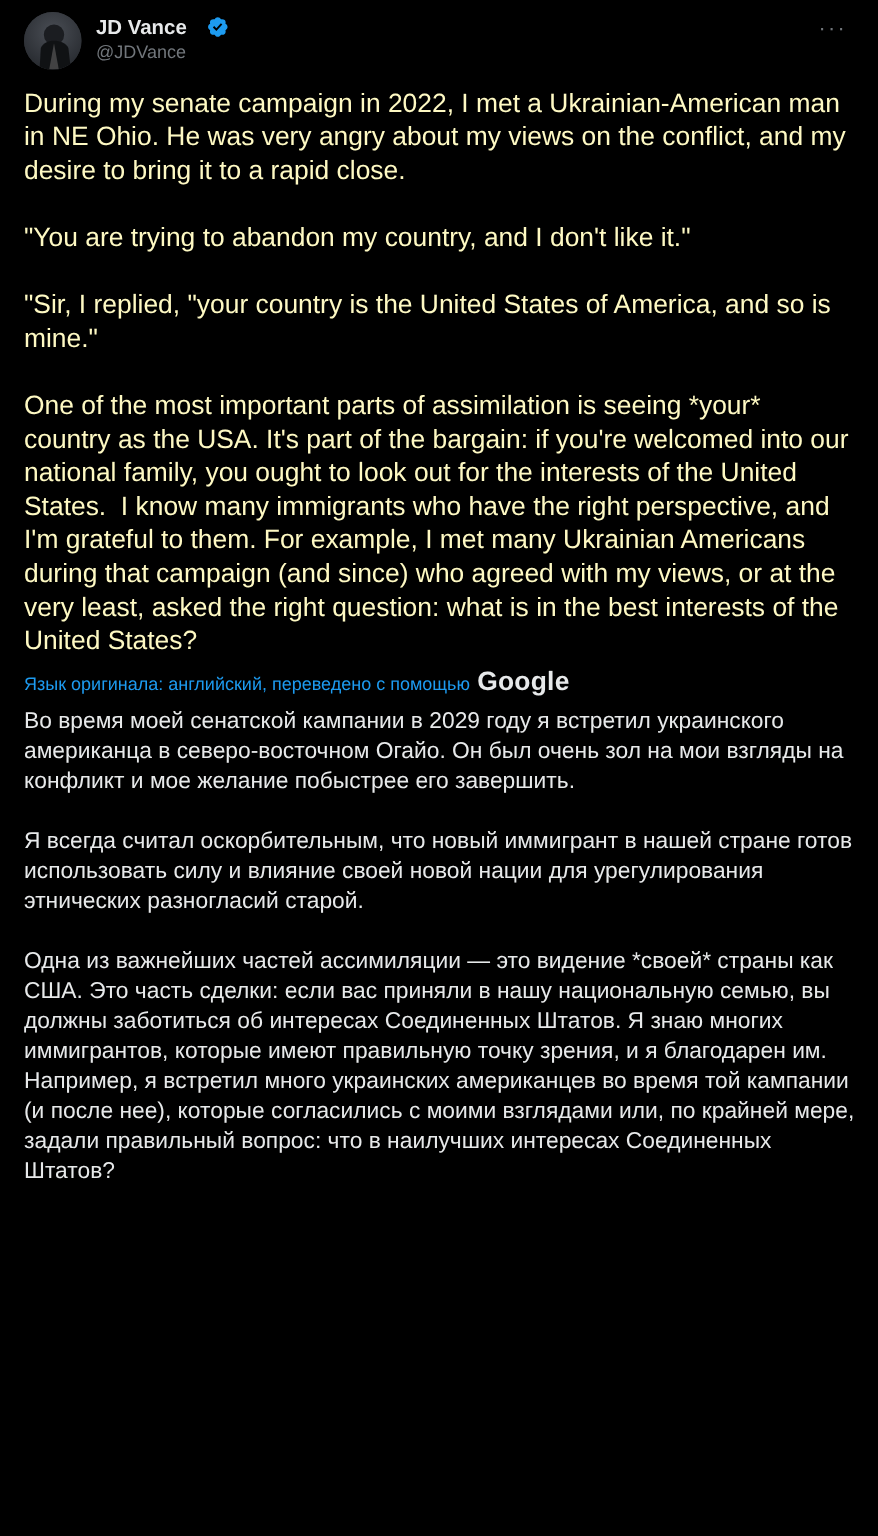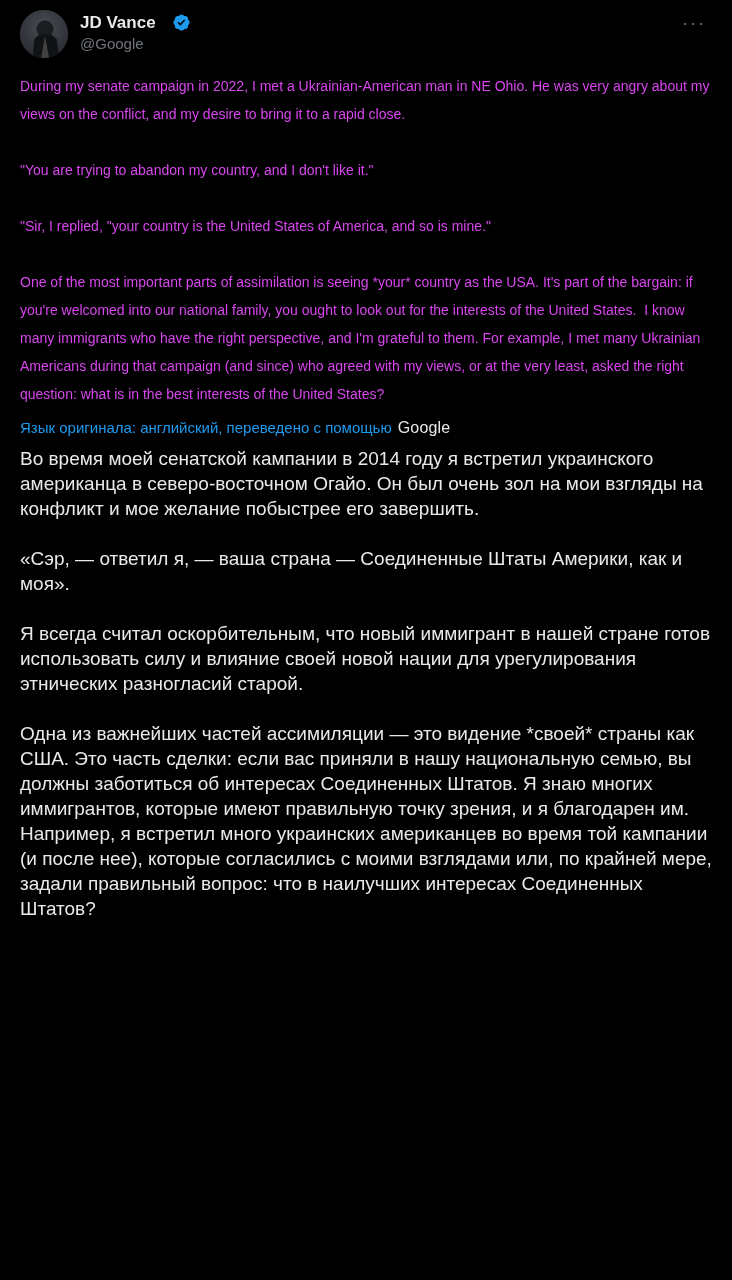--- a/index.html
+++ b/index.html
@@ -70,41 +70,41 @@
     color: #71767b;
     font-size: 18px;
     letter-spacing: 2px;
     line-height: 18px;
     cursor: pointer;
     padding: 4px;
     user-select: none;
   }
   
   .text-en p {
-    color: #d946ef;
-    font-size: 14px;
+    color: #fef9c3;
+    font-size: 22px;
     line-height: 28px;
     margin: 0 0 28px 0;
     white-space: pre-wrap;
   }
   .text-en p:last-child { margin-bottom: 10px; }
   .translation-notice {
     font-size: 15px;
     line-height: 20px;
     color: #1d9bf0;
     margin: 0 0 8px 0;
     cursor: pointer;
     display: flex;
     align-items: baseline;
     gap: 6px;
   }
   .google-brand {
     color: #e7e9ea;
-    font-size: 16px;
-    font-weight: 400;
+    font-size: 22px;
+    font-weight: 700;
     letter-spacing: 0.2px;
   }
   .text-ru p {
     color: #e7e9ea;
     font-size: 19px;
     line-height: 25px;
     margin: 0 0 25px 0;
     white-space: pre-wrap;
   }
   .text-ru p:last-child { margin-bottom: 0; }
@@ -131,37 +131,36 @@
     </div>
     <div class="names">
       <div class="name-row">
         <span class="display-name">JD Vance</span>
         <span class="verified">
           <svg viewBox="0 0 24 24">
             <path fill="#1d9bf0" d="M22.25 12c0-1.43-.88-2.67-2.19-3.34.46-1.39.2-2.9-.81-3.91s-2.52-1.27-3.91-.81c-.66-1.31-1.91-2.19-3.34-2.19s-2.67.88-3.33 2.19c-1.4-.46-2.91-.2-3.92.81s-1.26 2.52-.8 3.91c-1.31.67-2.2 1.91-2.2 3.34s.89 2.67 2.2 3.34c-.46 1.39-.21 2.9.8 3.91s2.52 1.26 3.91.81c.67 1.31 1.91 2.19 3.34 2.19s2.68-.88 3.34-2.19c1.39.45 2.9.2 3.91-.81s1.27-2.52.81-3.91c1.31-.67 2.19-1.91 2.19-3.34zm-11.71 4.2L6.8 12.46l1.41-1.42 2.26 2.26 4.8-5.23 1.47 1.36-6.2 6.77z"></path>
           </svg>
         </span>
       </div>
-      <div class="handle">@Google</div>
+      <div class="handle">@JDVance</div>
     </div>
     <div class="more">···</div>
   </div>
 
   <div class="text-en">
       <p>During my senate campaign in 2022, I met a Ukrainian-American man in NE Ohio. He was very angry about my views on the conflict, and my desire to bring it to a rapid close.</p>
       <p>"You are trying to abandon my country, and I don't like it."</p>
       <p>"Sir, I replied, "your country is the United States of America, and so is mine."</p>
       <p>One of the most important parts of assimilation is seeing *your* country as the USA. It's part of the bargain: if you're welcomed into our national family, you ought to look out for the interests of the United States.  I know many immigrants who have the right perspective, and I'm grateful to them. For example, I met many Ukrainian Americans during that campaign (and since) who agreed with my views, or at the very least, asked the right question: what is in the best interests of the United States?</p>
     </div>
 
   <div class="translation-notice">
     <span>Язык оригинала: английский, переведено с помощью</span>
     <span class="google-brand">Google</span>
   </div>
 
   <div class="text-ru">
-      <p>Во время моей сенатской кампании в 2014 году я встретил украинского американца в северо-восточном Огайо. Он был очень зол на мои взгляды на конфликт и мое желание побыстрее его завершить.</p>
-      <p>«Сэр, — ответил я, — ваша страна — Соединенные Штаты Америки, как и моя».</p>
+      <p>Во время моей сенатской кампании в 2029 году я встретил украинского американца в северо-восточном Огайо. Он был очень зол на мои взгляды на конфликт и мое желание побыстрее его завершить.</p>
       <p>Я всегда считал оскорбительным, что новый иммигрант в нашей стране готов использовать силу и влияние своей новой нации для урегулирования этнических разногласий старой.</p>
       <p>Одна из важнейших частей ассимиляции — это видение *своей* страны как США. Это часть сделки: если вас приняли в нашу национальную семью, вы должны заботиться об интересах Соединенных Штатов. Я знаю многих иммигрантов, которые имеют правильную точку зрения, и я благодарен им. Например, я встретил много украинских американцев во время той кампании (и после нее), которые согласились с моими взглядами или, по крайней мере, задали правильный вопрос: что в наилучших интересах Соединенных Штатов?</p>
     </div>
 
 </div>
 
 </body></html>

